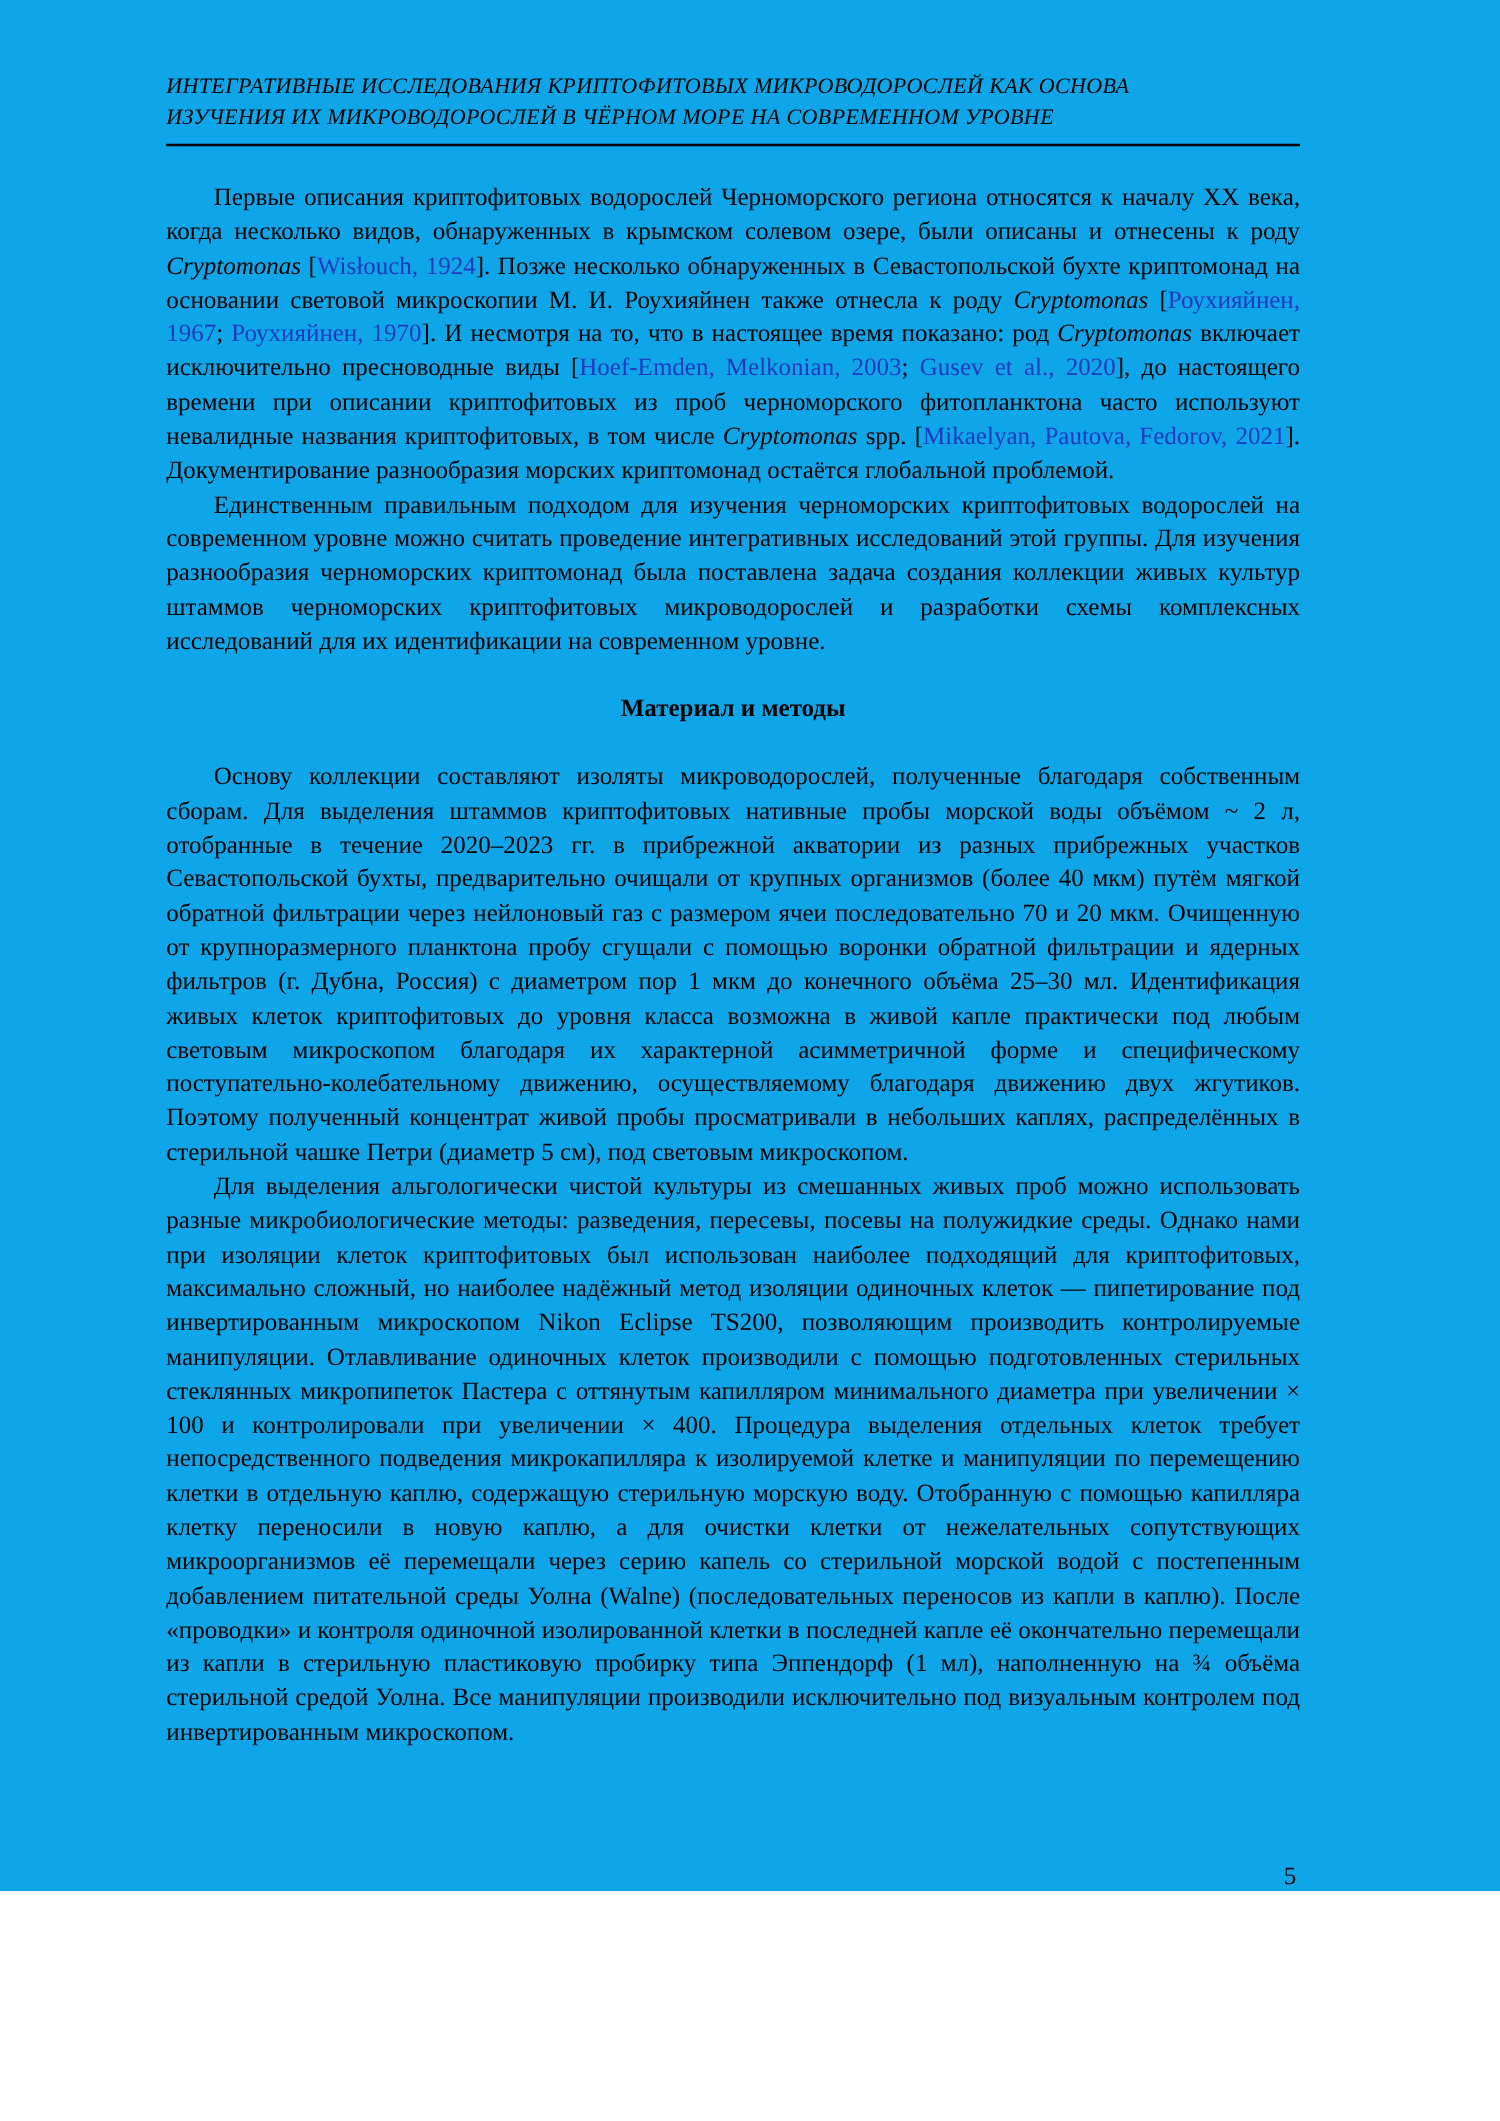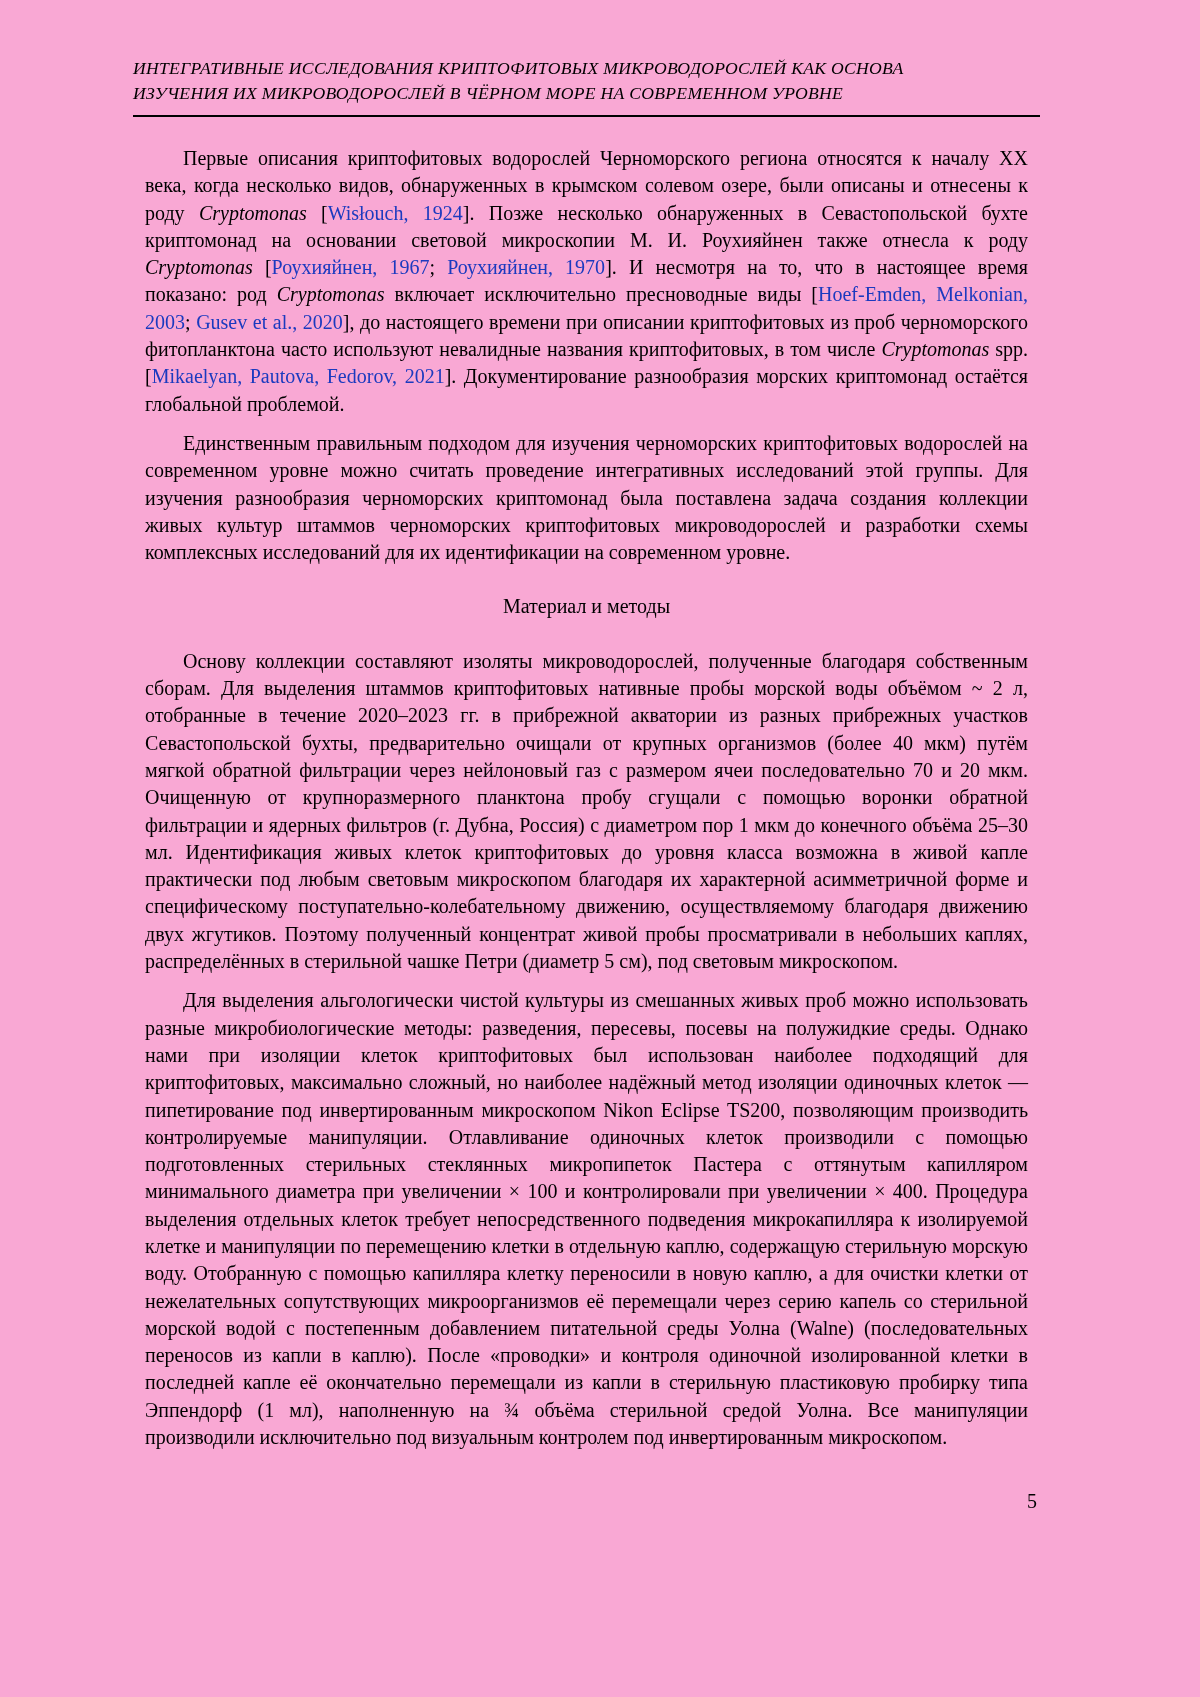--- a/index.html
+++ b/index.html
@@ -3,23 +3,23 @@
 <meta charset="utf-8">
 <style>
   html, body {
     margin: 0;
     padding: 0;
     background: #ffffff;
   }
   .page {
     position: relative;
     width: 1200px;
-    height: 1697px;
+    height: 1513px;
     box-sizing: border-box;
-    background: #f9a8d4;
+    background: #0ea5e9;
     color: #000000;
     font-family: "Liberation Serif", "DejaVu Serif", serif;
     padding: 56px 160px 0 133px;
     overflow: hidden;
   }
   .running-head {
     font-style: italic;
     font-size: 17.6px;
     line-height: 25px;
     letter-spacing: 0.3px;
@@ -29,29 +29,29 @@
     border: 0;
     border-top: 2px solid #000;
     margin: 9px 0 0 0;
   }
   .article {
     margin-top: 28px;
     font-size: 20px;
     line-height: 27.3px;
   }
   .para {
-    margin: 12px;
+    margin: 0;
     text-indent: 38px;
     text-align: justify;
     hyphens: auto;
     -webkit-hyphens: auto;
   }
   .section-heading {
     font-size: 20px;
-    font-weight: normal;
+    font-weight: bold;
     text-align: center;
     text-indent: 0;
     margin: 27px 0 27px 0;
   }
   .it {
     font-style: italic;
   }
   .cite {
     color: var(--link-color, #1b3abf);
     cursor: pointer;

